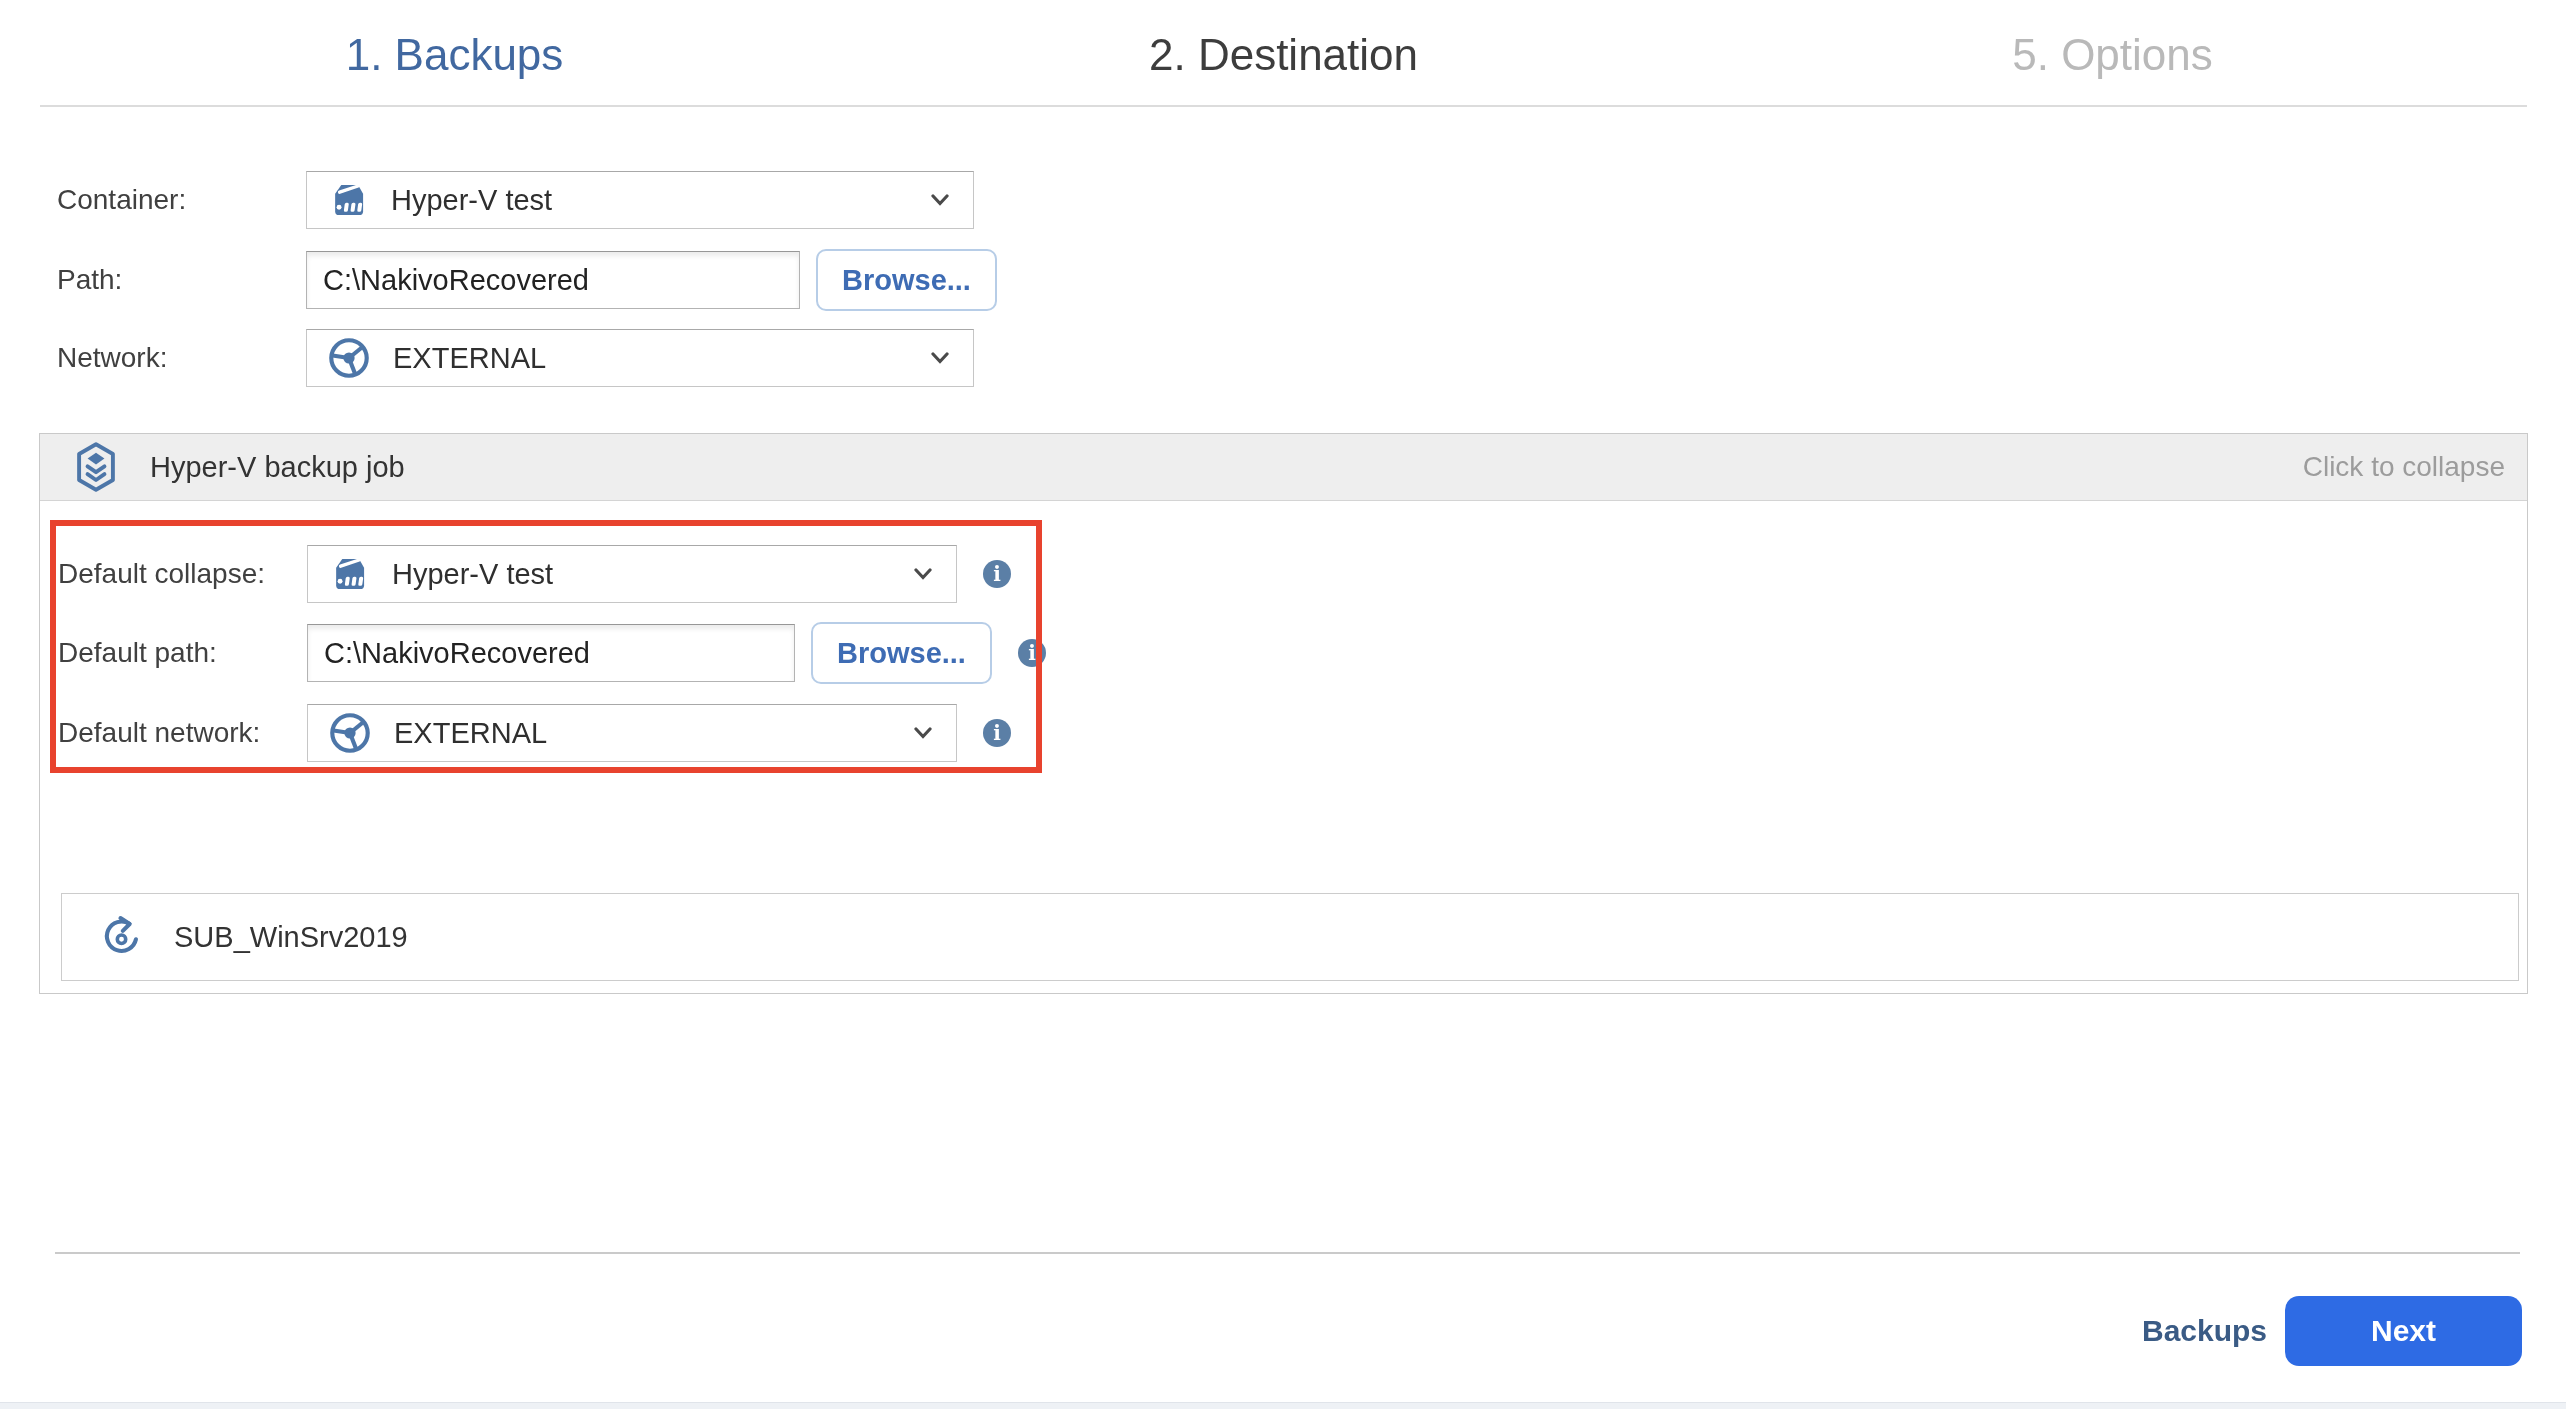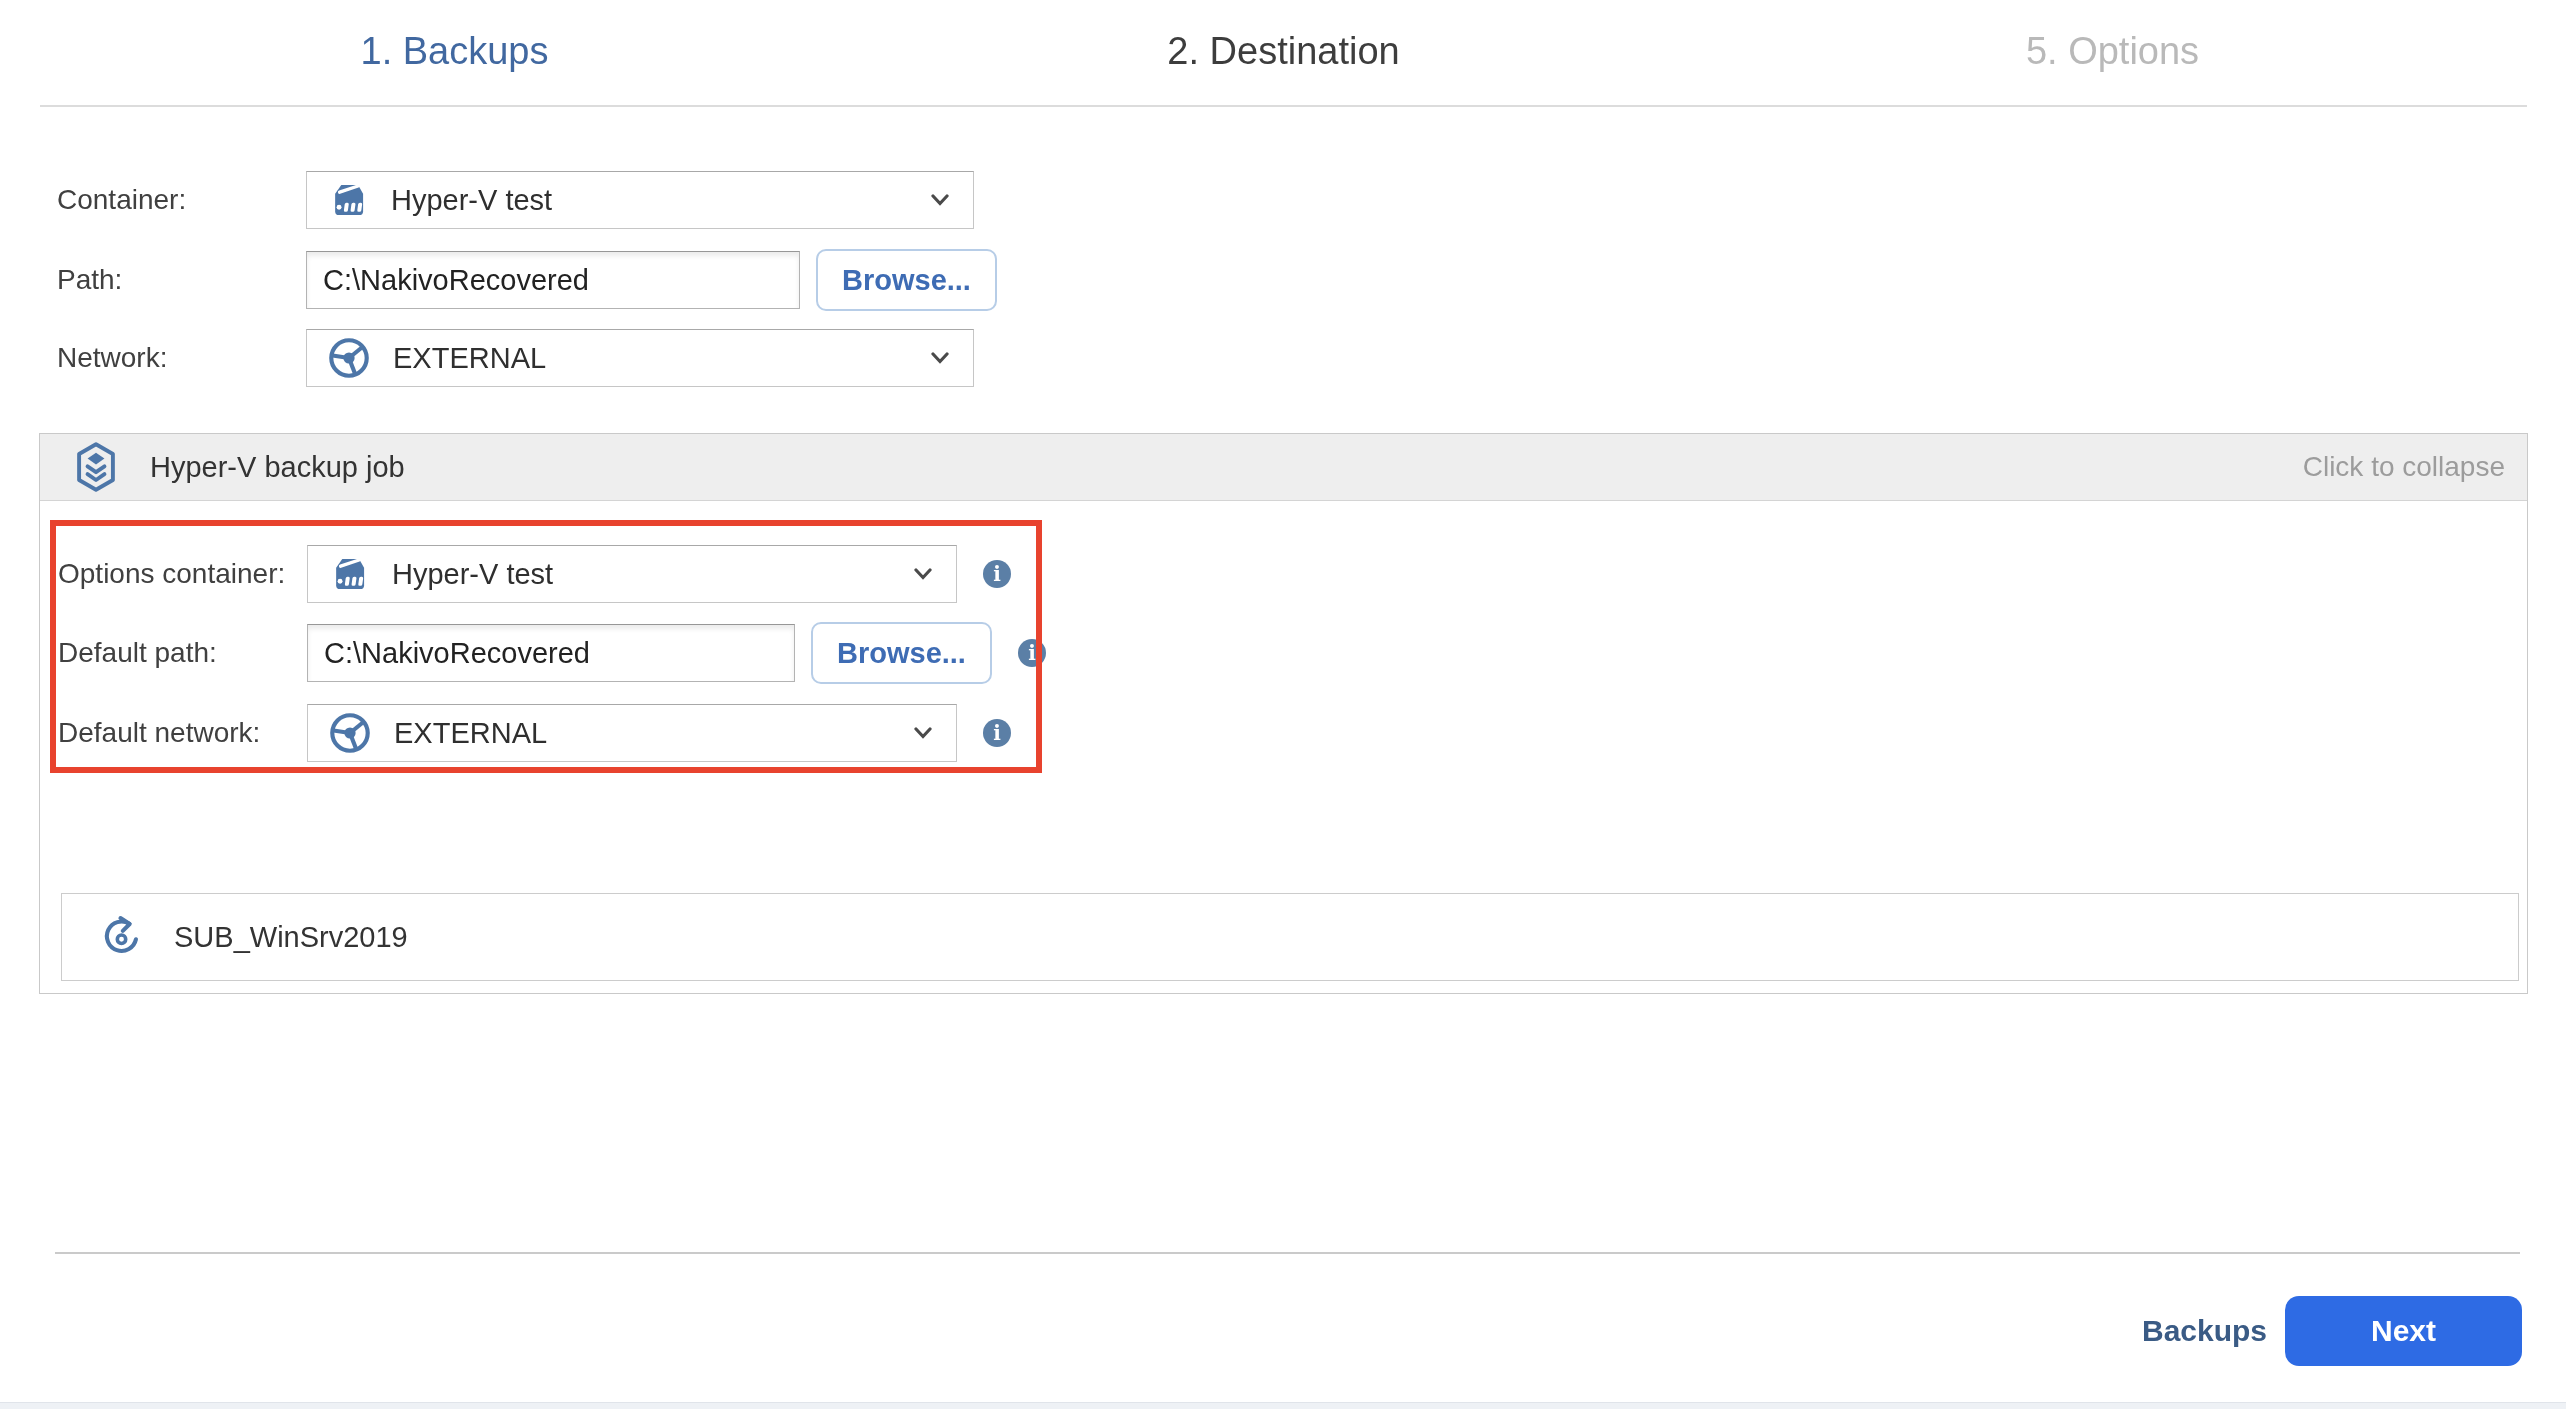--- a/index.html
+++ b/index.html
@@ -8,21 +8,21 @@
     font-family: "Liberation Sans", sans-serif;
     background: #fff;
   }
   .page { position: relative; width: 2566px; height: 1409px; background: #fff; overflow: hidden; }
 
   
   .steps {
     position: absolute; top: 0; left: 40px; right: 39px; height: 107px;
     border-bottom: 2px solid #dcdcdc; display: flex;
   }
-  .step { flex: 1; text-align: center; font-size: 38px; padding-top: 30px; cursor: pointer; }
+  .step { flex: 1; text-align: center; font-size: 44px; padding-top: 30px; cursor: pointer; }
   .step.done   { color: var(--step-done-blue, #4168a0); }
   .step.active { color: var(--step-active, #3d3d3d); }
   .step.future { color: var(--step-future, #b9b9b9); }
 
   
   .form-row { position: absolute; left: 57px; display: flex; align-items: center; height: 60px; }
   .flabel { width: 249px; font-size: 28px; color: #404040; flex: 0 0 auto; }
   .dropdown {
     height: 58px; background: #fff; border: 1px solid #c6c6c6; border-top-color: #a8a8a8;
     display: flex; align-items: center; padding: 0 20px; position: relative; cursor: pointer;
@@ -169,21 +169,21 @@
       </span>
       <span class="panel-title">Hyper-V backup job</span>
       <span class="collapse-hint">Click to collapse</span>
     </div>
 
     <div class="panel-body">
 
       <div class="annotation"></div>
 
       <div class="def-row r1">
-        <span class="flabel">Options container:</span>
+        <span class="flabel">Default collapse:</span>
         <div class="dropdown w650">
           <span class="icon">
             <svg width="42" height="38" viewBox="0 0 36 34">
               <path d="M6.5 11.5 L12 3.5 H27 L31.5 11.5 V27 a3.5 3.5 0 0 1 -3.5 3.5 H10 a3.5 3.5 0 0 1 -3.5 -3.5 Z" fill="#4d76a8"></path>
               <line x1="10.5" y1="10" x2="27" y2="4.5" stroke="#fff" stroke-width="3" stroke-linecap="round"></line>
               <circle cx="10" cy="23.5" r="2.2" fill="#fff"></circle>
               <g fill="#fff" transform="skewX(-8)">
                 <rect x="18" y="19.5" width="3.6" height="8" rx="1.4"></rect>
                 <rect x="24" y="19.5" width="3.6" height="8" rx="1.4"></rect>
                 <rect x="30" y="19.5" width="3.6" height="8" rx="1.4"></rect>

